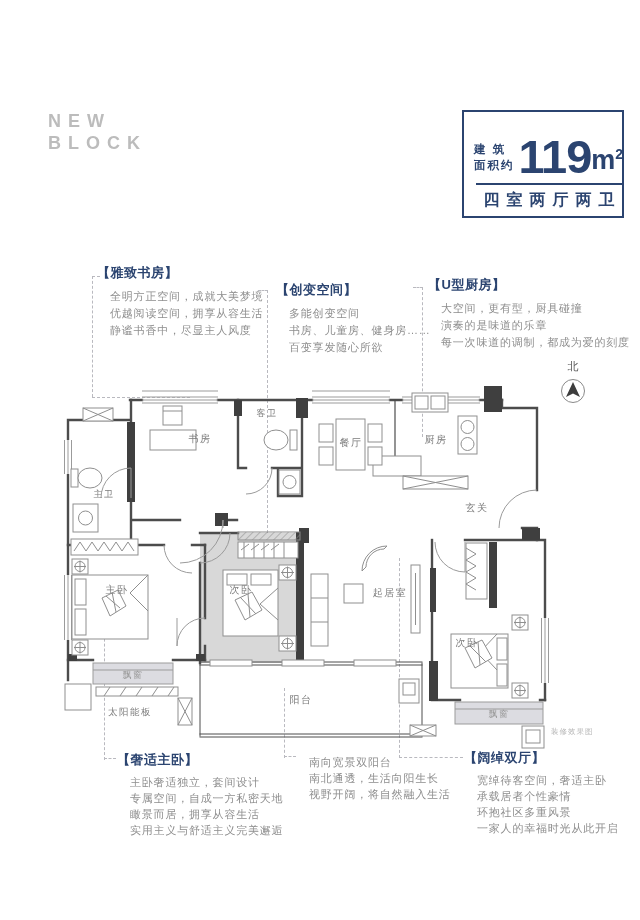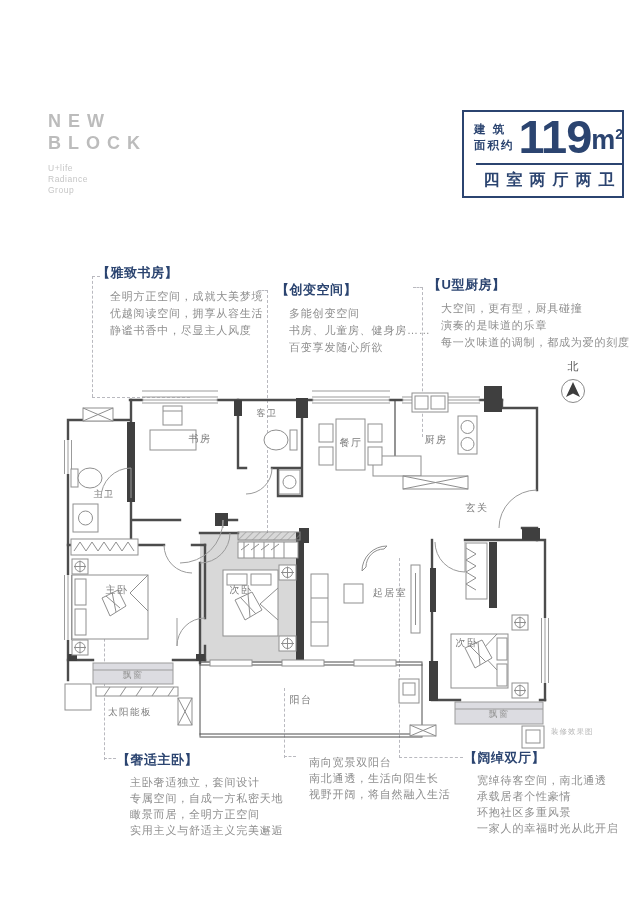--- a/index.html
+++ b/index.html
@@ -4,21 +4,21 @@
 <style>
   html,body{margin:0;padding:0;background:#fff;}
   .page{position:relative;width:640px;height:920px;background:#ffffff;overflow:hidden;
         font-family:"Liberation Sans",sans-serif;}
   
   .logo{position:absolute;left:48px;top:110px;}
   .logo-line{font-size:18px;font-weight:700;letter-spacing:7px;color:#bcbcbc;line-height:22px;}
   .logo-sub{margin-top:9px;font-size:8.5px;color:#c6c6c6;line-height:11px;letter-spacing:.5px;}
   
   .badge{position:absolute;left:462px;top:110px;width:158px;border:2px solid #2b4470;background:#fff;}
-  .badge-top{display:flex;align-items:center;padding:4px 8px 5px 10px;}
+  .badge-top{display:flex;align-items:center;padding:24px 8px 5px 10px;}
   .badge-label{font-size:11.5px;color:#2b4470;font-weight:700;line-height:16px;letter-spacing:2px;white-space:nowrap;}
   .badge-num{font-size:47px;font-weight:700;color:#2b4470;line-height:42px;letter-spacing:-1px;margin-left:4px;}
   .badge-unit{font-size:27px;font-weight:700;color:#2b4470;line-height:30px;}
   .badge-unit sup{font-size:14px;font-weight:700;}
   .badge-bottom{border-top:2px solid #2b4470;text-align:center;font-size:16px;font-weight:700;
                 color:#2b4470;letter-spacing:7px;padding:5px 0 5px 7px;white-space:nowrap;margin-left:12px;}
   
   .callout{position:absolute;}
   .c-title{font-size:13px;font-weight:700;color:#2b4470;letter-spacing:.5px;white-space:nowrap;}
   .c-body{margin:6px 0 0 13px;font-size:11px;color:#8e8e8e;letter-spacing:.8px;line-height:17px;white-space:nowrap;}
@@ -32,25 +32,20 @@
   .compass{position:absolute;left:551px;top:357px;}
 </style>
 </head>
 <body>
 
 <div class="page">
 
   <div class="logo">
     <div class="logo-line">NEW</div>
     <div class="logo-line">BLOCK</div>
-    <div class="logo-sub">
-      <div>U+life</div>
-      <div>Radiance</div>
-      <div>Group</div>
-    </div>
   </div>
 
   <div class="badge">
     <div class="badge-top">
       <div class="badge-label">
         <div>建 筑</div>
         <div>面积约</div>
       </div>
       <div class="badge-num">119</div>
       <div class="badge-unit"><span>m</span><sup>2</sup></div>
@@ -81,35 +76,35 @@
       <div>演奏的是味道的乐章</div>
       <div>每一次味道的调制，都成为爱的刻度</div>
     </div>
   </div>
 
   <div class="callout bottom" style="left:117px;top:751px;">
     <div class="c-title">【奢适主卧】</div>
     <div class="c-body">
       <div>主卧奢适独立，套间设计</div>
       <div>专属空间，自成一方私密天地</div>
-      <div>瞰景而居，全明方正空间</div>
+      <div>瞰景而居，拥享从容生活</div>
       <div>实用主义与舒适主义完美邂逅</div>
     </div>
   </div>
   <div class="callout bottom" style="left:296px;top:749px;">
     <div class="c-body">
       <div>南向宽景双阳台</div>
       <div>南北通透，生活向阳生长</div>
       <div>视野开阔，将自然融入生活</div>
     </div>
   </div>
   <div class="callout bottom" style="left:464px;top:749px;">
     <div class="c-title">【阔绰双厅】</div>
     <div class="c-body">
-      <div>宽绰待客空间，南北通透</div>
+      <div>宽绰待客空间，奢适主卧</div>
       <div>承载居者个性豪情</div>
       <div>环抱社区多重风景</div>
       <div>一家人的幸福时光从此开启</div>
     </div>
   </div>
 
   <div class="dashh" style="left:92px;top:276px;width:8px;"></div>
   <div class="dashv" style="left:92px;top:276px;height:121px;"></div>
   <div class="dashh" style="left:92px;top:397px;width:98px;"></div>
   <div class="dashh" style="left:258px;top:290px;width:10px;"></div>

